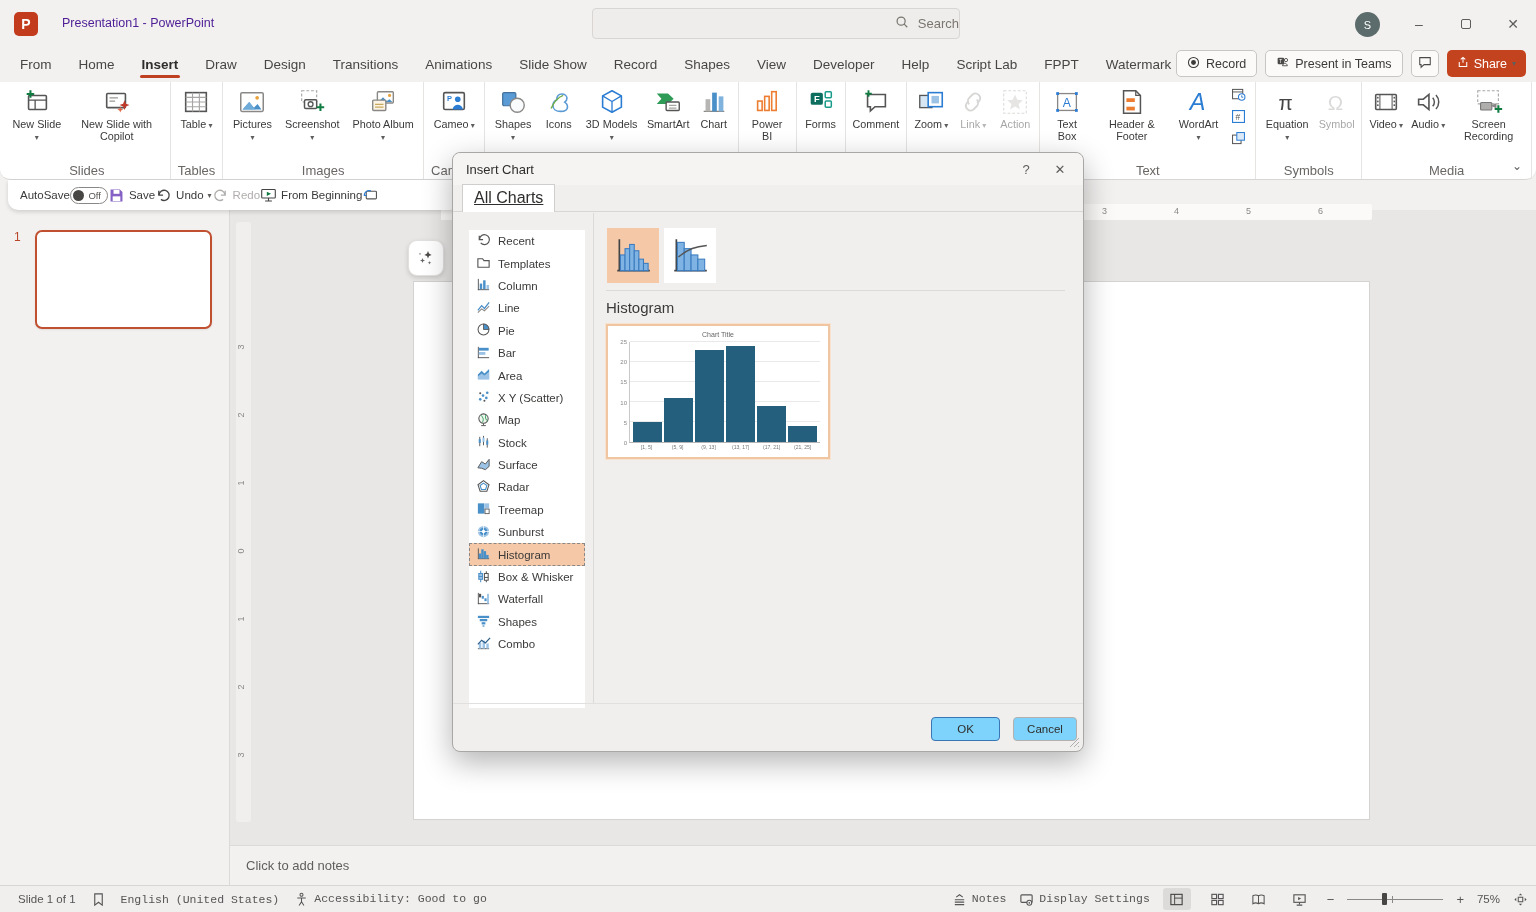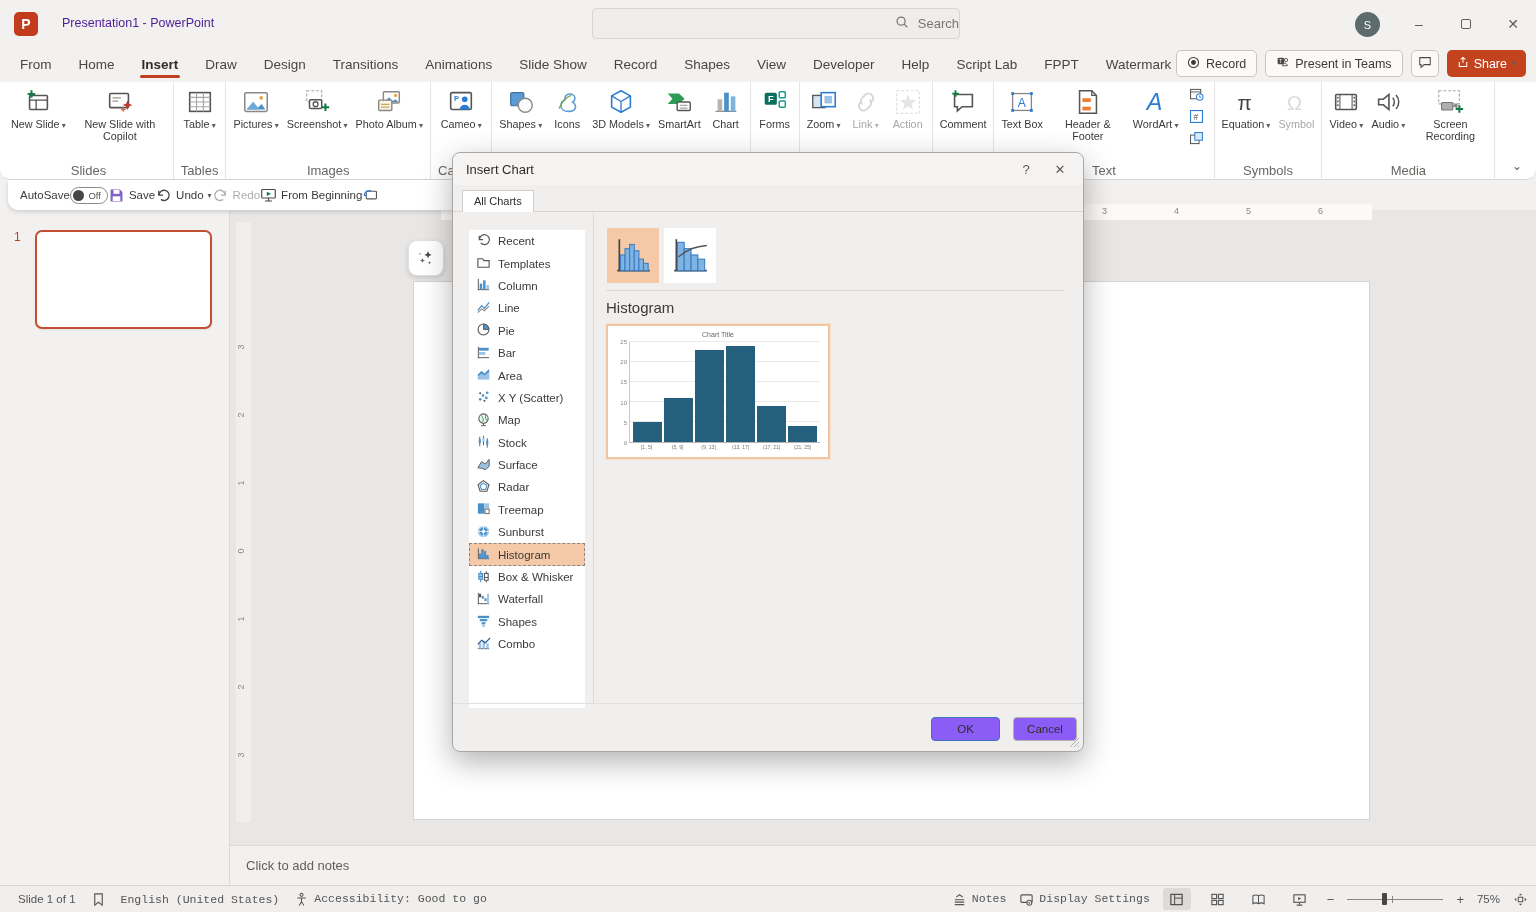--- a/index.html
+++ b/index.html
@@ -116,22 +116,22 @@
 
   
   .dialog { position:absolute; left:452px; top:152px; width:632px; height:600px; background:#f1efee;
             border:1px solid #a9a7a5; border-radius:8px; box-shadow:0 10px 30px rgba(0,0,0,.3); z-index:50; }
   .dlg-titlebar { height:32px; border-radius:8px 8px 0 0; background:#f6f4f3; display:flex; align-items:center;
                   padding:0 6px 0 13px; font-size:13px; color:#2f2d2b; }
   .dlg-btn { width:34px; height:26px; display:flex; align-items:center; justify-content:center;
              color:#5f5d5b; font-size:13px; border-radius:4px; }
   .dlg-titlebar .spacer { flex:1; }
   .dlg-tabs { height:27px; border-bottom:1px solid #d8d6d4; display:flex; align-items:flex-end; padding-left:9px; }
-  .dlg-tab { background:#fff; border:1px solid #d0cecc; border-bottom:none; padding:4px 11px 5px; font-size:11px;
-             color:#2f2d2b; margin-bottom:-1px; }
+  .dlg-tab { background:#fff; border:1px solid #d0cecc; border-bottom:none; padding:4px 11px 5px; font-size:16px;
+             color:#2f2d2b; margin-bottom:-1px;text-decoration:underline; }
   .dlg-body { position:absolute; top:60px; left:0; right:0; bottom:48px; }
   .clist { position:absolute; left:16px; top:17px; width:116px; height:478px; background:#fff; overflow:hidden; }
   .citem { height:22.4px; display:flex; align-items:center; gap:7px; padding-left:6px; font-size:11.5px;
            color:#3b3a39; white-space:nowrap; border:1px solid transparent; }
   .citem svg { width:15px; height:15px; flex:none; }
   .citem.selected { background:#f5c9a8; border:1px dashed #8a8886; }
   .vdiv { position:absolute; left:140px; top:0; bottom:0; width:1px; background:#dcdad8; }
   .variant { position:absolute; top:15px; width:52px; height:55px; display:flex; align-items:center;
              justify-content:center; background:#fff; }
   .variant.selected { background:#f5c9a8; }
@@ -148,21 +148,21 @@
   .yaxis span { position:absolute; right:2px; }
   .plotwrap { flex:1; display:flex; flex-direction:column; }
   .plot { position:relative; flex:1; border-left:1px solid #c8c8c8; border-bottom:1px solid #b5b5b5;
           display:flex; align-items:flex-end; gap:2px; padding:0 3px; }
   .gridline { position:absolute; left:0; right:0; height:1px; background:#e9e9e9; }
   .slot { flex:1; height:100%; display:flex; align-items:flex-end; justify-content:center; z-index:1; }
   .bar { width:100%; }
   .xlabels { height:11px; display:flex; gap:2px; padding:1px 3px 0; font-size:6px; color:#777; }
   .xlabels span { flex:1; text-align:center; white-space:nowrap; transform:scale(.85); }
   .dlg-footer { position:absolute; left:0; right:0; bottom:0; height:48px; border-top:1px solid #e2e0de; }
-  .btn { position:absolute; top:13px; height:24px; background:#8b5cf6; border:1px solid #b3b1af;
+  .btn { position:absolute; top:13px; height:24px; background:#7dd3fc; border:1px solid #b3b1af;
          border-radius:4px; font-size:11.5px; color:#2f2d2b; display:flex; align-items:center; justify-content:center; }
   .btn.ok { left:478px; width:69px; border-color:#3a76b5; }
   .btn.cancel { left:560px; width:64px; }
   .grip { position:absolute; right:3px; bottom:3px; }
 </style>
 </head>
 <body>
 
 <div class="app">
 
@@ -361,65 +361,80 @@
                 </svg></span>
               <div class="rlabel">Chart</div>
             </div>
           </div>
           <div class="glabel"></div>
         </div>
         <div class="rgroup">
           <div class="rrow">
             <div class="rbtn">
               <span class="icon"><svg viewBox="0 0 32 32">
+                  <g fill="none" stroke="#ed7d31" stroke-width="1.7">
+                    <rect x="6" y="15" width="4.8" height="10"></rect>
+                    <rect x="13.5" y="10" width="4.8" height="15"></rect>
+                    <rect x="21" y="5" width="4.8" height="20"></rect>
+                  </g>
+                </svg></span>
+              <div class="rlabel">Power BI</div>
+            </div>
+          </div>
+          <div class="glabel"></div>
+        </div>
+        <div class="rgroup">
+          <div class="rrow">
+            <div class="rbtn">
+              <span class="icon"><svg viewBox="0 0 32 32">
                   <rect x="5" y="6" width="13" height="13" rx="2" fill="#0d6e5f"></rect>
                   <text x="8.5" y="16.5" font-size="10" fill="#fff" font-weight="bold">F</text>
                   <rect x="20.5" y="5" width="6.5" height="6.5" rx="1" fill="none" stroke="#1a9b8a" stroke-width="1.6"></rect>
                   <rect x="20.5" y="15" width="6.5" height="6.5" rx="1" fill="none" stroke="#1a9b8a" stroke-width="1.6"></rect>
                 </svg></span>
               <div class="rlabel">Forms</div>
             </div>
           </div>
           <div class="glabel"></div>
         </div>
         <div class="rgroup">
           <div class="rrow">
             <div class="rbtn">
               <span class="icon"><svg viewBox="0 0 32 32">
+                  <path d="M7 8h19v13H15l-5 4.5V21H7z" fill="#fff" stroke="#555" stroke-width="1.7"></path>
+                  <path d="M8 3.5v7M4.5 7h7" stroke="#107c41" stroke-width="2" fill="none"></path>
+                </svg></span>
+              <div class="rlabel">Comment</div>
+            </div>
+          </div>
+          <div class="glabel"></div>
+        </div>
+        <div class="rgroup">
+          <div class="rrow">
+            <div class="rbtn">
+              <span class="icon"><svg viewBox="0 0 32 32">
                   <rect x="4" y="9" width="13" height="13" fill="#d6e6f3" stroke="#555" stroke-width="1.4"></rect>
                   <rect x="13" y="6" width="15" height="15" fill="#fff" stroke="#2b7cd3" stroke-width="1.7"></rect>
                   <rect x="16.5" y="9.5" width="8" height="8" fill="#9cc3e5"></rect>
                 </svg></span>
               <div class="rlabel">Zoom<span class="chev"> ▾</span></div>
             </div>
             <div class="rbtn disabled">
               <span class="icon"><svg viewBox="0 0 32 32">
                   <path d="M12 18.5a5 5 0 0 1 0-7l3.5-3.5a5 5 0 0 1 7 7l-2 2" fill="none" stroke="#a8a6a4" stroke-width="2"></path>
                   <path d="M20 13.5a5 5 0 0 1 0 7L16.5 24a5 5 0 0 1-7-7l2-2" fill="none" stroke="#a8a6a4" stroke-width="2"></path>
                 </svg></span>
               <div class="rlabel">Link<span class="chev"> ▾</span></div>
             </div>
             <div class="rbtn disabled">
               <span class="icon"><svg viewBox="0 0 32 32">
                   <rect x="4" y="4" width="24" height="24" fill="none" stroke="#b0aeac" stroke-width="1.1" stroke-dasharray="3 2"></rect>
                   <path d="M16 8l2.4 5.6 6 .5-4.6 4 1.4 5.9-5.2-3.2-5.2 3.2 1.4-5.9-4.6-4 6-.5z" fill="#c8c6c4"></path>
                 </svg></span>
               <div class="rlabel">Action</div>
-            </div>
-          </div>
-          <div class="glabel"></div>
-        </div>
-        <div class="rgroup">
-          <div class="rrow">
-            <div class="rbtn">
-              <span class="icon"><svg viewBox="0 0 32 32">
-                  <path d="M7 8h19v13H15l-5 4.5V21H7z" fill="#fff" stroke="#555" stroke-width="1.7"></path>
-                  <path d="M8 3.5v7M4.5 7h7" stroke="#107c41" stroke-width="2" fill="none"></path>
-                </svg></span>
-              <div class="rlabel">Comment</div>
             </div>
           </div>
           <div class="glabel"></div>
         </div>
         <div class="rgroup">
           <div class="rrow">
             <div class="rbtn">
               <span class="icon"><svg viewBox="0 0 32 32">
                   <rect x="6" y="7" width="20" height="18" fill="#fff" stroke="#8a8886" stroke-width="1.4"></rect>
                   <text x="11.5" y="21" font-size="13" fill="#2b7cd3">A</text>

